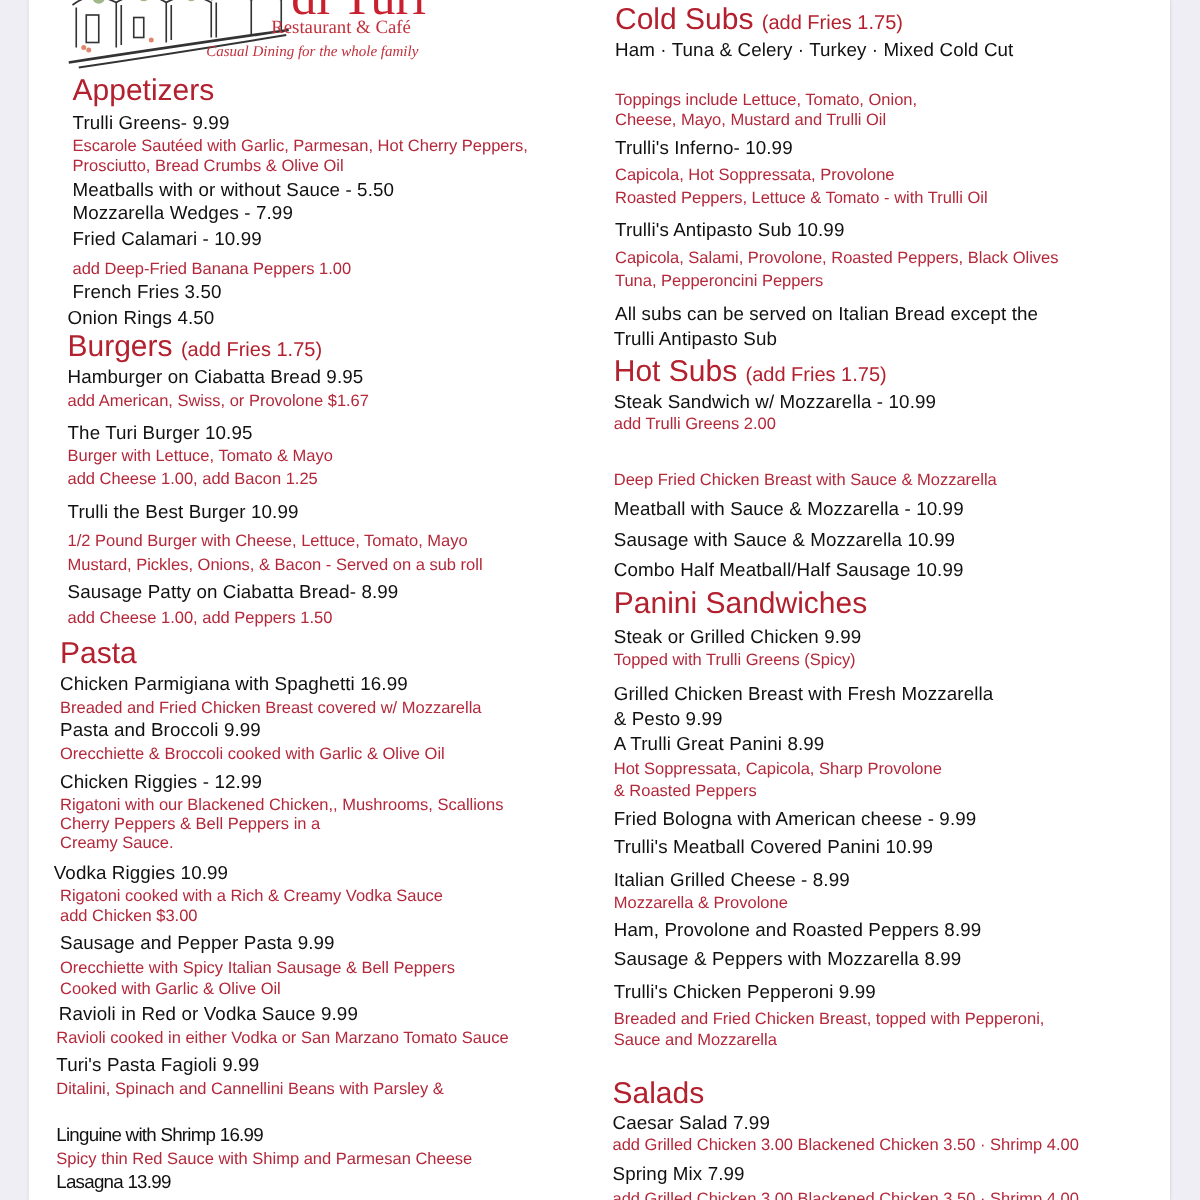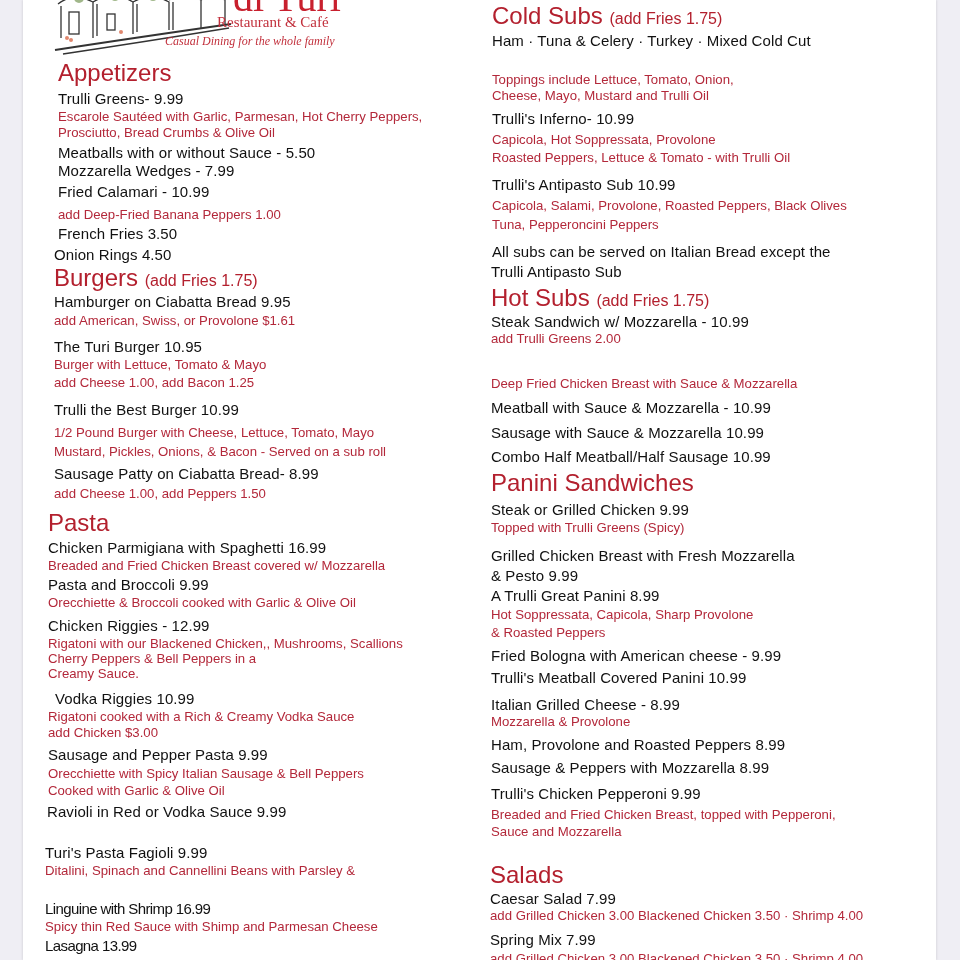--- a/index.html
+++ b/index.html
@@ -65,46 +65,47 @@
   <div class="abs name" style="left:35px; top:182px;">Fried Calamari  - 10.99</div>
   <div class="abs desc" style="left:35px; top:206px;">add Deep-Fried Banana Peppers 1.00</div>
   <div class="abs name" style="left:35px; top:224px;">French Fries 3.50</div>
   <div class="abs name" style="left:31px; top:245px;">Onion Rings 4.50</div>
 
   <div class="abs head" style="left:31px; top:265px;">
     <span>Burgers</span>
     <span class="sub">(add Fries 1.75)</span>
   </div>
   <div class="abs name" style="left:31px; top:292px;">Hamburger on Ciabatta Bread 9.95</div>
-  <div class="abs desc" style="left:31px; top:312px;">add American, Swiss, or Provolone  $1.61</div>
+  <div class="abs desc" style="left:31px; top:312px;">add American, Swiss, or Provolone  $1.67</div>
   <div class="abs name" style="left:31px; top:337px;">The Turi Burger 10.95</div>
   <div class="abs desc" style="left:31px; top:356px;">Burger with Lettuce, Tomato &amp; Mayo</div>
   <div class="abs desc" style="left:31px; top:374px;">add Cheese 1.00, add Bacon 1.25</div>
   <div class="abs name" style="left:31px; top:400px;">Trulli the Best Burger 10.99</div>
   <div class="abs desc" style="left:31px; top:424px;">1/2 Pound Burger with Cheese, Lettuce, Tomato, Mayo</div>
   <div class="abs desc" style="left:31px; top:443px;">Mustard, Pickles, Onions, &amp; Bacon - Served on a sub roll</div>
   <div class="abs name" style="left:31px; top:464px;">Sausage Patty on Ciabatta Bread- 8.99</div>
   <div class="abs desc" style="left:31px; top:485px;">add Cheese 1.00, add Peppers 1.50</div>
 
   <div class="abs head" style="left:25px; top:510px;">Pasta</div>
   <div class="abs name" style="left:25px; top:538px;">Chicken Parmigiana with Spaghetti  16.99</div>
   <div class="abs desc" style="left:25px; top:557px;">Breaded and Fried Chicken Breast covered w/ Mozzarella</div>
   <div class="abs name" style="left:25px; top:575px;">Pasta and Broccoli 9.99</div>
   <div class="abs desc" style="left:25px; top:594px;">Orecchiette &amp; Broccoli cooked with Garlic &amp; Olive Oil</div>
   <div class="abs name" style="left:25px; top:616px;">Chicken Riggies - 12.99</div>
   <div class="abs desc" style="left:25px; top:635px;">Rigatoni with our Blackened Chicken,, Mushrooms, Scallions</div>
   <div class="abs desc" style="left:25px; top:650px;">Cherry Peppers &amp; Bell Peppers in a</div>
   <div class="abs desc" style="left:25px; top:665px;">Creamy Sauce.</div>
-  <div class="abs name" style="left:32px; top:689px;">Vodka Riggies 10.99</div>
+  <div class="abs name" style="left:20px; top:689px;">Vodka Riggies 10.99</div>
   <div class="abs desc" style="left:25px; top:708px;">Rigatoni cooked with a Rich &amp; Creamy Vodka Sauce</div>
   <div class="abs desc" style="left:25px; top:724px;">add Chicken $3.00</div>
   <div class="abs name" style="left:25px; top:745px;">Sausage and Pepper Pasta 9.99</div>
   <div class="abs desc" style="left:25px; top:765px;">Orecchiette with Spicy Italian Sausage &amp; Bell Peppers</div>
   <div class="abs desc" style="left:25px; top:782px;">Cooked with Garlic &amp; Olive Oil</div>
   <div class="abs name" style="left:24px; top:802px;">Ravioli in Red or Vodka Sauce 9.99</div>
+  <div class="abs desc" style="left:22px; top:821px;">Ravioli cooked in either Vodka or San Marzano Tomato Sauce</div>
   <div class="abs name" style="left:22px; top:843px;">Turi's Pasta Fagioli 9.99</div>
   <div class="abs desc" style="left:22px; top:862px;">Ditalini, Spinach and Cannellini Beans with Parsley &amp;</div>
   <div class="abs name narrow" style="left:22px; top:899px;">Linguine with Shrimp 16.99</div>
   <div class="abs desc" style="left:22px; top:918px;">Spicy thin Red Sauce with Shimp and Parmesan Cheese</div>
   <div class="abs name narrow" style="left:22px; top:936px;">Lasagna  13.99</div>
 
   <div class="abs head" style="left:469px; top:3px;">
     <span>Cold Subs</span>
     <span class="sub">(add Fries 1.75)</span>
   </div>

